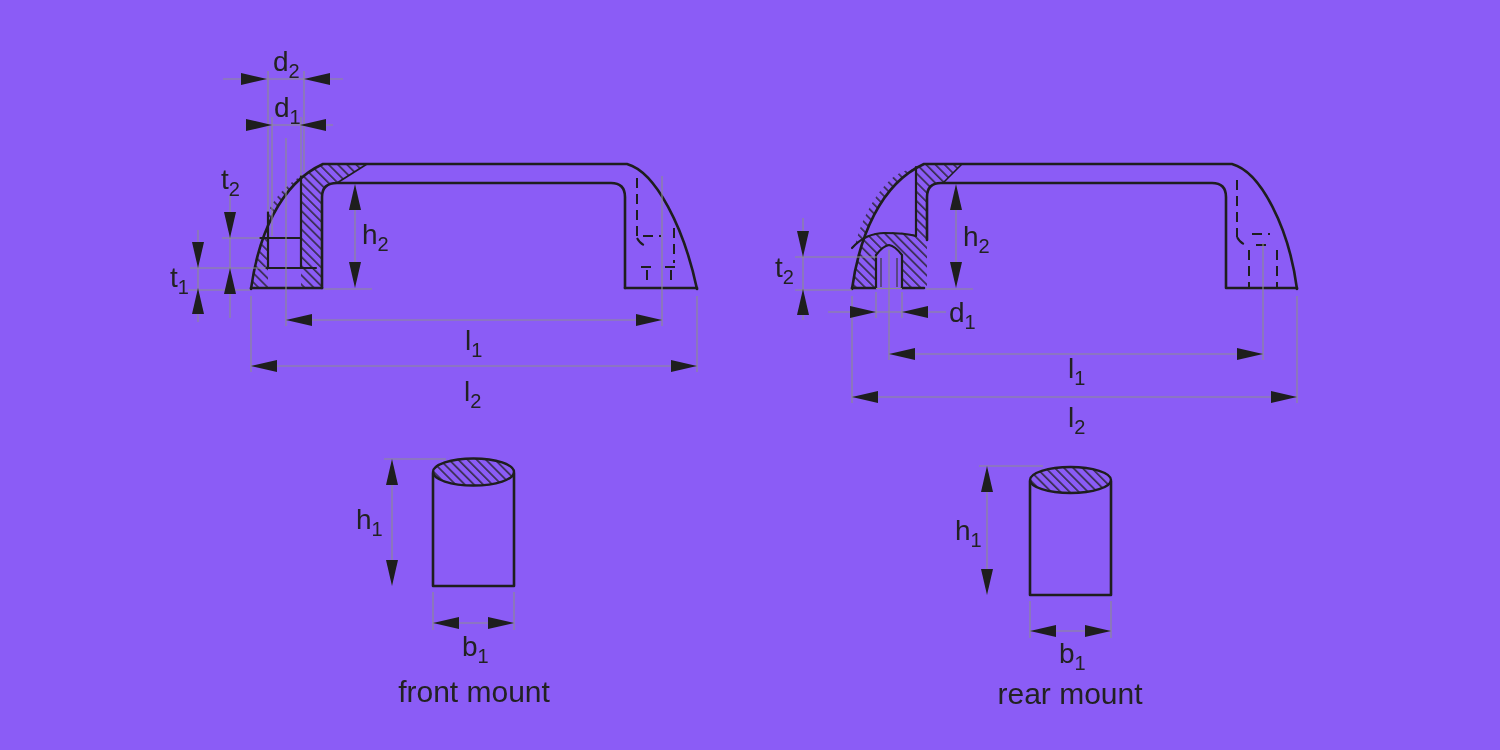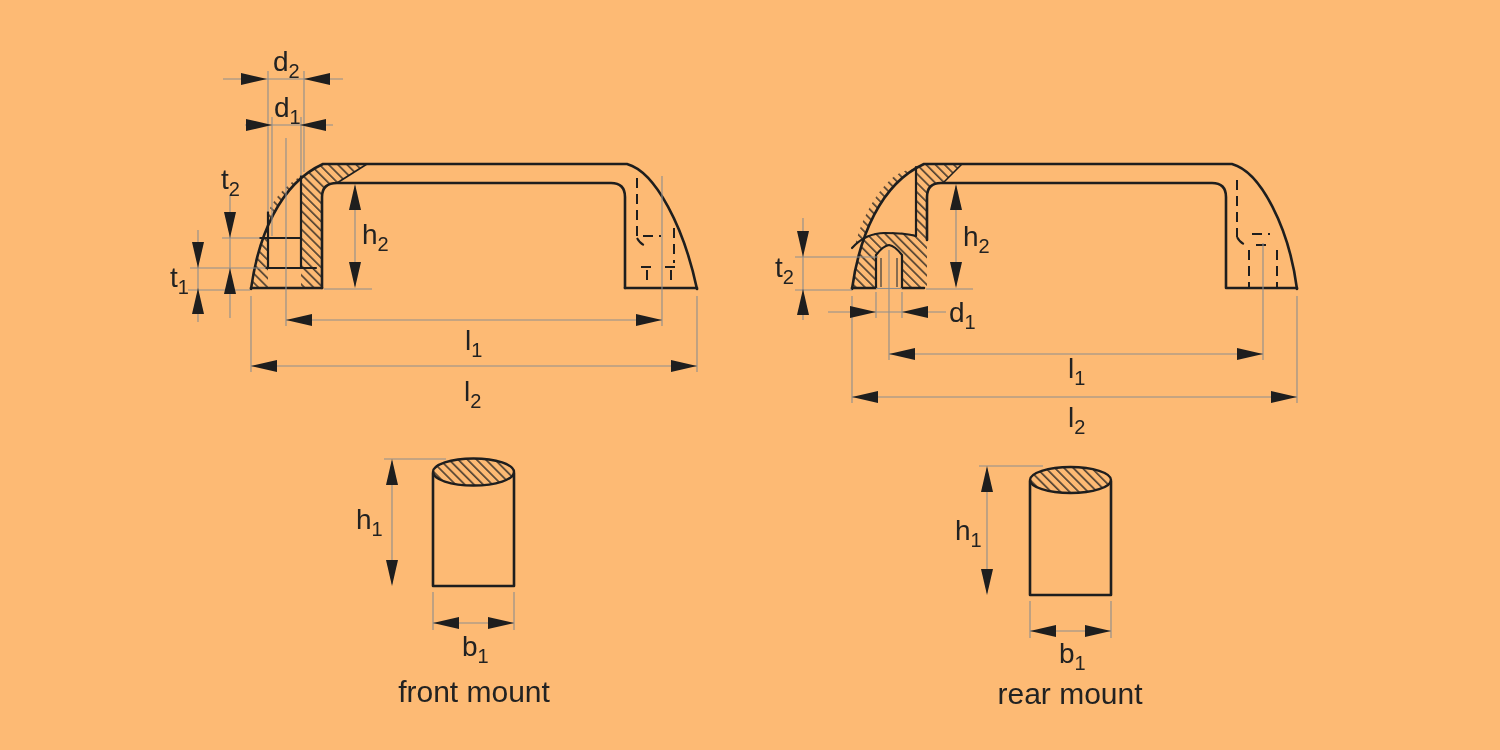--- a/index.html
+++ b/index.html
@@ -1,16 +1,16 @@
 <!DOCTYPE html>
 <html><head>
 <meta charset="utf-8">
 <style>
   html,body{margin:0;padding:0;background:#ffffff;}
-  .stage{width:1500px;height:750px;position:relative;background:#fdba74;overflow:hidden;}
+  .stage{width:1500px;height:750px;position:relative;background:#8b5cf6;overflow:hidden;}
   svg{display:block;}
   .ol{stroke:#1e1e1e;stroke-width:2.6;fill:none;stroke-linecap:round;stroke-linejoin:round;}
   .il{stroke:#1e1e1e;stroke-width:2.2;fill:none;stroke-linecap:round;}
   .edge{stroke:#1e1e1e;stroke-width:1.6;fill:none;}
   .thr{stroke:#3a3a3a;stroke-width:1.2;fill:none;}
   .thin{stroke:#8d8d8d;stroke-width:1.1;fill:none;}
   .dim{stroke:#8d8d8d;stroke-width:1.1;fill:none;}
   .hid{stroke:#1e1e1e;stroke-width:2;fill:none;stroke-dasharray:10 6;stroke-linecap:butt;}
   .hatchfill{fill:url(#hatch);fill-rule:evenodd;stroke:none;}
   .arr{fill:#1e1e1e;stroke:none;}

